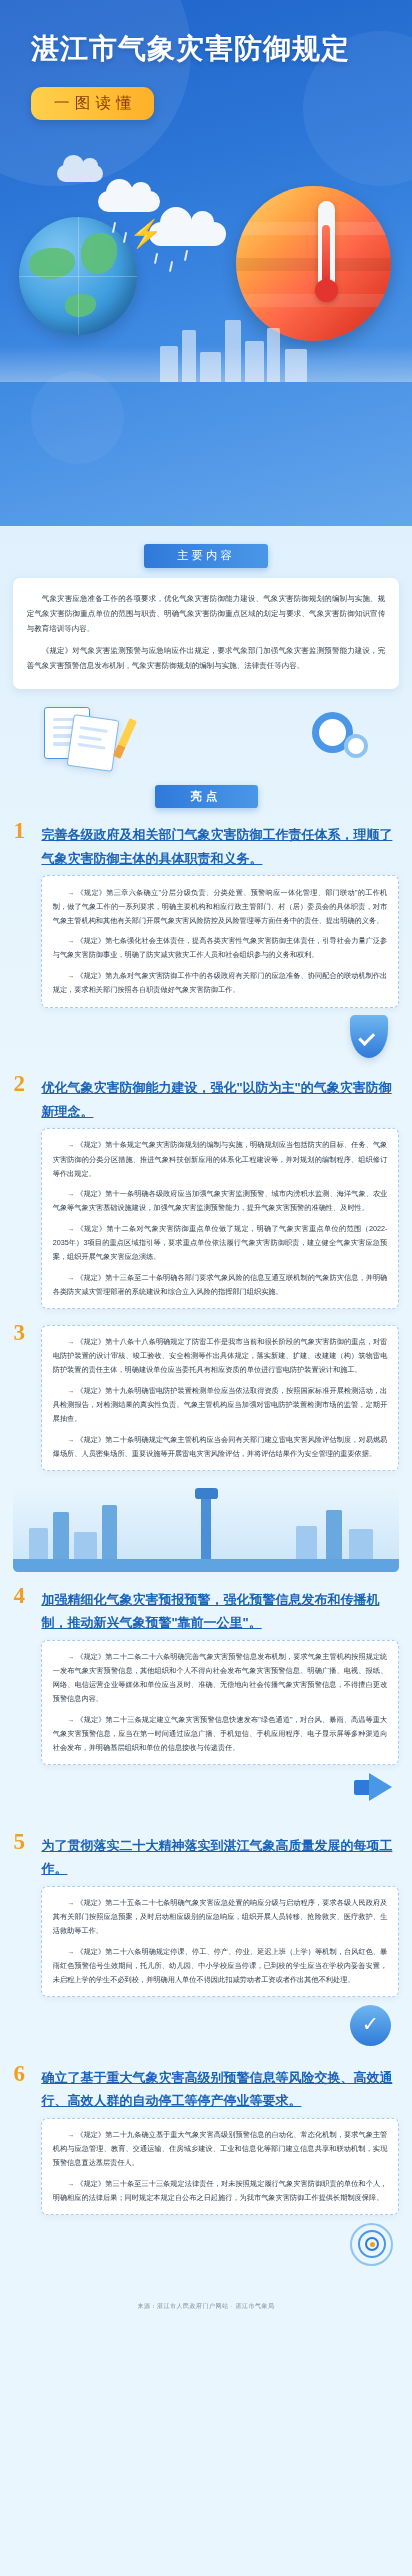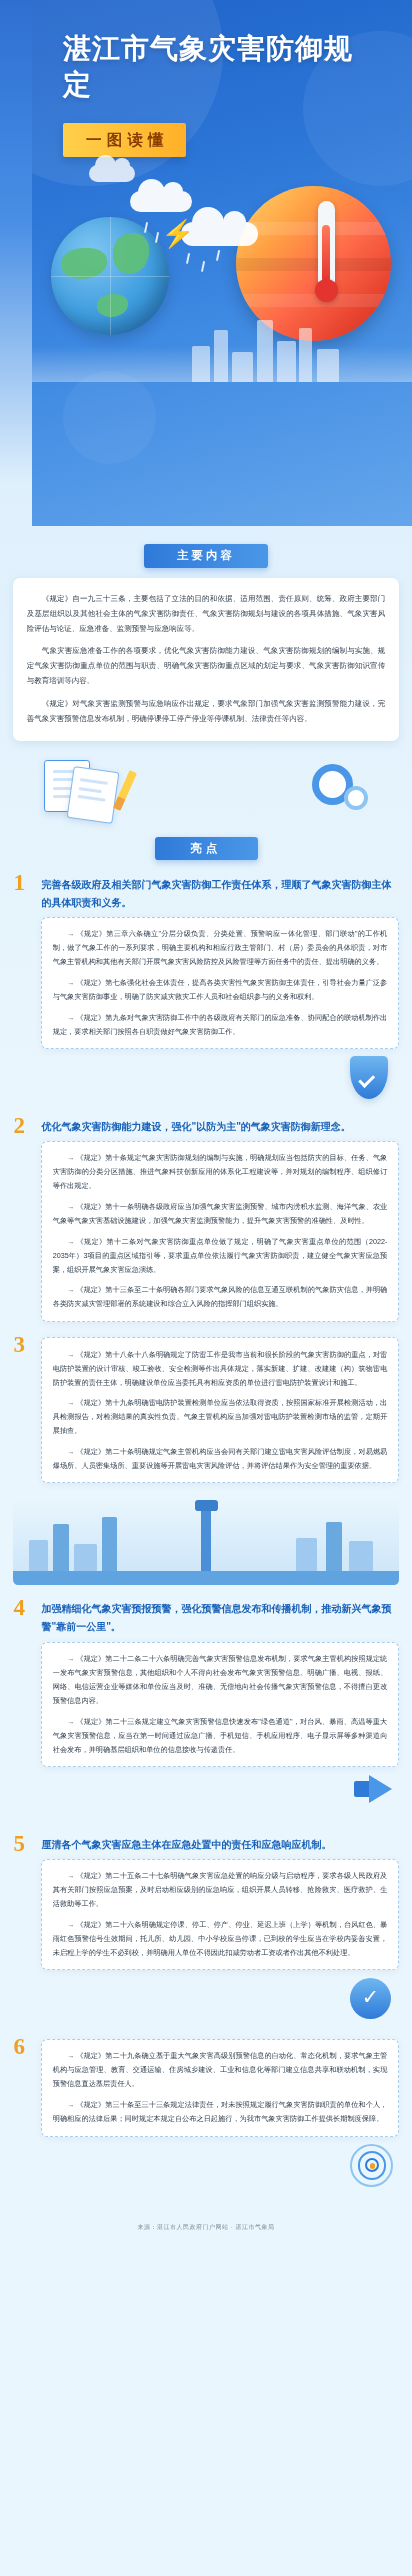--- a/index.html
+++ b/index.html
@@ -17,21 +17,20 @@
     background: linear-gradient(180deg, #2f6fd0 0%, #3a7fdc 3%, #4a8fe5 6%, #dff0fc 13%, #eaf6fd 30%, #eaf6fd 100%);
     overflow: hidden;
   }
 
   
   .hero {
     position: relative;
     height: 526px;
     background: linear-gradient(165deg, #1f63c9 0%, #2d77d8 35%, #3f8ae2 60%, #64a6ec 100%);
     overflow: hidden;
-    margin-left: 32px;
   }
   .hero .deco-circle {
     position: absolute;
     border-radius: 50%;
     background: rgba(255,255,255,0.08);
   }
   .hero .c1 { width: 268px; height: 268px; left: -77px; top: -82px; }
   .hero .c2 { width: 155px; height: 155px; right: -46px; top: 31px; background: rgba(255,255,255,0.06); }
   .hero .c3 { width: 93px; height: 93px; left: 31px; bottom: 62px; background: rgba(255,255,255,0.05); }
 
@@ -48,24 +47,24 @@
   .hero-sub-wrap {
     position: relative;
     margin: 19.6px 0 0 31px;
     display: inline-block;
   }
   .hero-sub {
     display: inline-block;
     background: linear-gradient(90deg, #ffd04a, #ffb028);
     color: #8a3d00;
     font-size: 15.5px;
-    font-weight: bold;
+    font-weight: normal;
     letter-spacing: 5.2px;
     padding: 6.2px 17.5px 6.2px 23px;
-    border-radius: 2px;
+    border-radius: 11px;
     box-shadow: 0 3.1px 9.3px rgba(0,0,0,0.15);
   }
 
   
   .illus {
     position: absolute;
     left: 0; right: 0;
     top: 155px;
     height: 227px;
   }
@@ -216,21 +215,21 @@
     width: 13.4px; height: 11.3px;
     background: #1c5cae;
     border-radius: 1.5px;
     z-index: -1;
   }
   .banner .ribbon:before { left: -9.3px; }
   .banner .ribbon:after { right: -9.3px; }
   .banner .label {
     position: absolute; inset: 0;
     display: flex; align-items: center; justify-content: center;
-    color: #fff; font-size: 11.3px; font-weight: bold; letter-spacing: 3.1px; text-align: center;
+    color: #fff; font-size: 11.3px; font-weight: normal; letter-spacing: 3.1px; text-align: center;
   }
 
   
   .card {
     position: relative;
     margin: 10.3px 13.4px 0 13.4px;
     background: #ffffff;
     border-radius: 7.2px;
     box-shadow: 0 2.1px 8.2px rgba(40,90,160,0.10);
     padding: 13.4px 13.4px 15.5px 13.4px;
@@ -303,25 +302,26 @@
   .hl .num {
     position: absolute;
     left: 0; top: -4.1px;
     font-size: 23px;
     font-weight: bold;
     color: #f0a020;
     font-family: "Liberation Serif", serif;
     line-height: 1;
   }
   .hl .htitle {
-    font-size: 10px;
+    font-size: 13px;
     font-weight: bold;
     color: #1b63b8;
     line-height: 1.8;
     margin-bottom: 5.2px;
+    text-decoration: underline;
   }
   .hl .hbody {
     background: #ffffff;
     border-radius: 6.2px;
     border: 0.5px dashed #a8cdf0;
     padding: 9.3px 10.3px;
     box-shadow: 0 1.5px 6.2px rgba(40,90,160,0.07);
   }
   .hl .hbody p {
     margin: 0 0 6.7px 0;
@@ -496,23 +496,22 @@
     </div>
   </div>
 
 
   <div class="banner">
     <div class="ribbon"></div>
     <div class="label">主要内容</div>
   </div>
 
   <div class="card">
-    <p>《规定》自一九三十三条，主要包括了立法的目的和依据、适用范围、责任原则、统筹、政府主要部门及基层组织以及其他社会主体的气象灾害防御责任、气象灾害防御规划与建设的各项具体措施、气象灾害风险评估与论证、应急准备、监测预警与应急响应等。</p>
     <p>气象灾害应急准备工作的各项要求，优化气象灾害防御能力建设、气象灾害防御规划的编制与实施、规定气象灾害防御重点单位的范围与职责、明确气象灾害防御重点区域的划定与要求、气象灾害防御知识宣传与教育培训等内容。</p>
-    <p>《规定》对气象灾害监测预警与应急响应作出规定，要求气象部门加强气象灾害监测预警能力建设，完善气象灾害预警信息发布机制，明确停课停工停产停业等停课机制、法律责任等内容。</p>
+    <p>《规定》对气象灾害监测预警与应急响应作出规定，要求气象部门加强气象灾害监测预警能力建设，完善气象灾害预警信息发布机制，气象灾害防御规划的编制与实施、法律责任等内容。</p>
   </div>
 
   <div class="strip">
     <div class="doc">
       <div class="line" style="top:9.3px; width:30px;"></div>
       <div class="line" style="top:17.5px; width:25px;"></div>
       <div class="line" style="top:26px; width:30px;"></div>
       <div class="line" style="top:34px; width:19.6px;"></div>
     </div>
     <div class="doc doc2">
@@ -589,34 +588,35 @@
     <div class="ic">
       <div class="mega">
           <div class="body"></div>
           <div class="horn"></div>
         </div>
     </div>
   </div>
 
   <div class="hl">
     <div class="num">5</div>
-    <div class="htitle">厘清各个气象灾害应急主体在应急处置中的责任和应急响应机制。</div>
+    <div class="htitle">为了贯彻落实二十大精神落实到湛江气象高质量发展的每项工作。</div>
     <div class="hbody">
       <p class="quote">→ 《规定》第二十五条二十七条明确气象灾害应急处置的响应分级与启动程序，要求各级人民政府及其有关部门按照应急预案，及时启动相应级别的应急响应，组织开展人员转移、抢险救灾、医疗救护、生活救助等工作。</p>
       <p class="quote">→ 《规定》第二十六条明确规定停课、停工、停产、停业、延迟上班（上学）等机制，台风红色、暴雨红色预警信号生效期间，托儿所、幼儿园、中小学校应当停课，已到校的学生应当在学校内妥善安置，未启程上学的学生不必到校，并明确用人单位不得因此扣减劳动者工资或者作出其他不利处理。</p>
     </div>
   </div>
   <div class="hl-icon">
     <div class="ic">
         <div class="hand"></div>
       </div>
   </div>
 
   <div class="hl">
     <div class="num">6</div>
+    <div class="htitle">确立了基于重大气象灾害高级别预警信息等风险交换、高效通行、高效人群的自动停工等停产停业等要求。</div>
     <div class="hbody">
       <p class="quote">→ 《规定》第二十九条确立基于重大气象灾害高级别预警信息的自动化、常态化机制，要求气象主管机构与应急管理、教育、交通运输、住房城乡建设、工业和信息化等部门建立信息共享和联动机制，实现预警信息直达基层责任人。</p>
       <p class="quote">→ 《规定》第三十条至三十三条规定法律责任，对未按照规定履行气象灾害防御职责的单位和个人，明确相应的法律后果；同时规定本规定自公布之日起施行，为我市气象灾害防御工作提供长期制度保障。</p>
     </div>
   </div>
   <div class="hl-icon">
     <div class="ic">
       <div class="radar">
         <div class="ring r1"></div>
         <div class="ring r2"></div>

